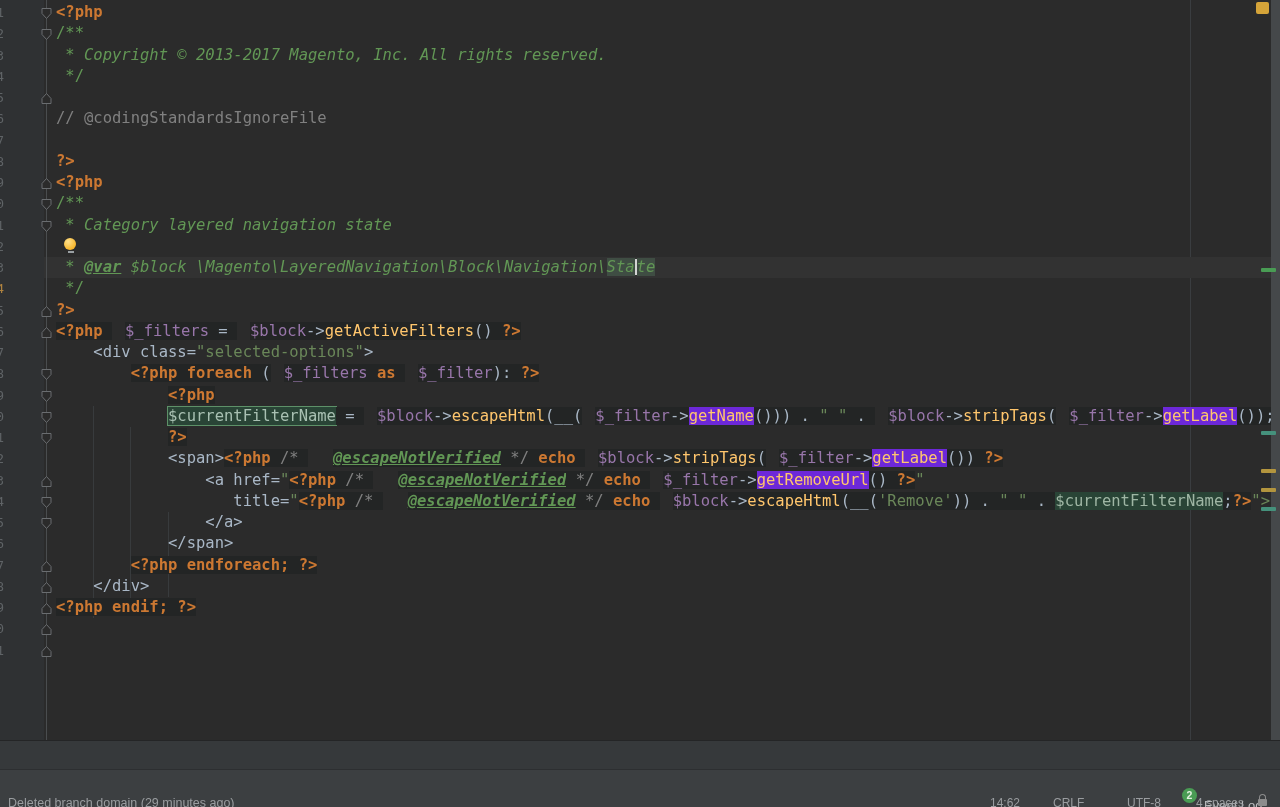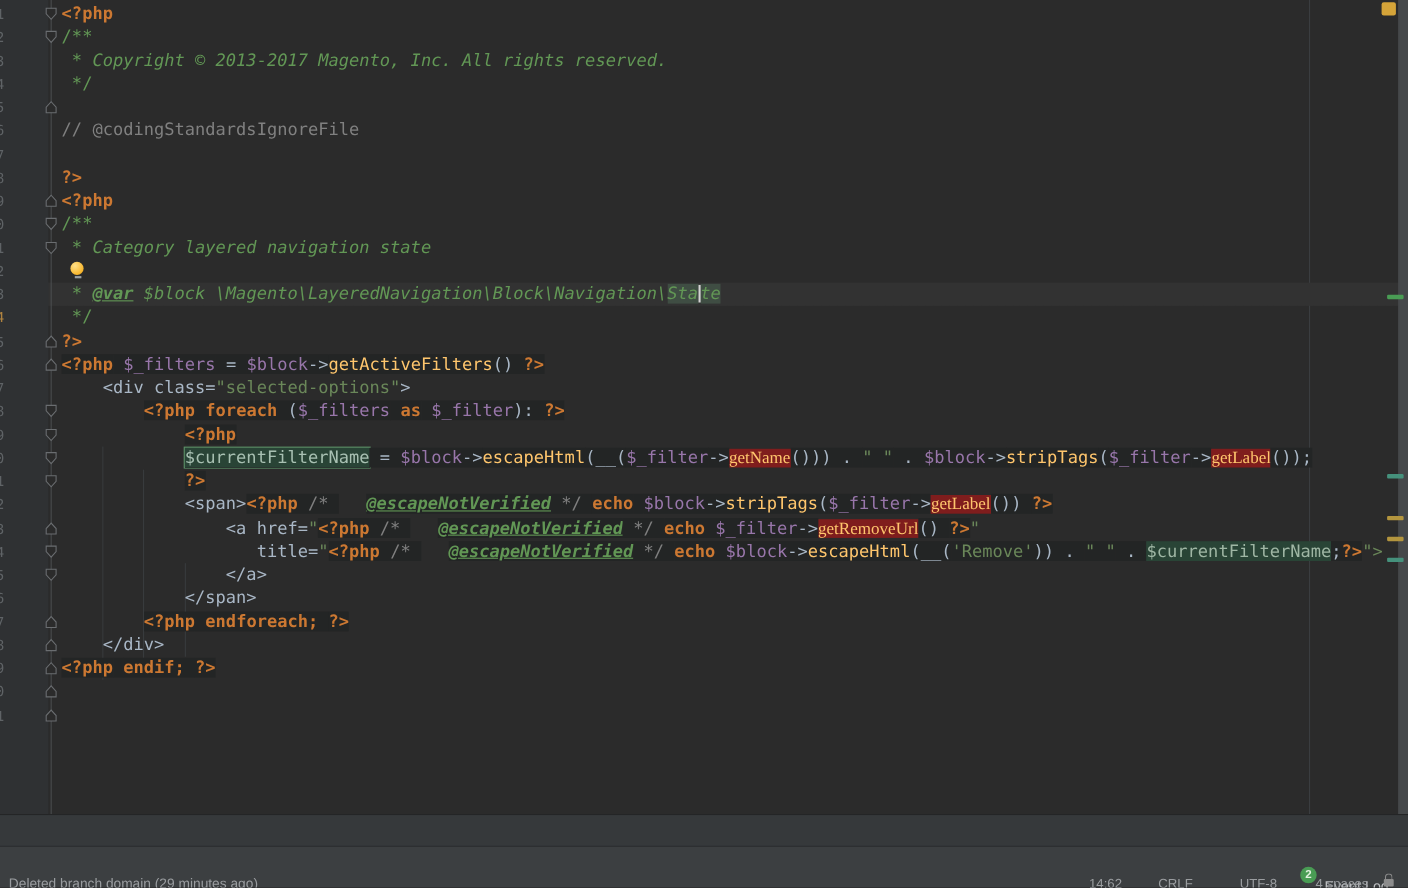--- a/index.html
+++ b/index.html
@@ -6,31 +6,31 @@
   #app{position:relative;width:1280px;height:807px;overflow:hidden;background:#2b2b2b;
        font-family:"Liberation Sans",sans-serif;}
   
   #editor{position:absolute;left:0;top:0;width:1280px;height:741px;background:#2b2b2b;}
   #code-lines{position:absolute;left:0;top:2px;right:0;}
   .line{height:21.25px;white-space:pre;position:relative;padding-left:56px;
         font:15.5px/21.25px "DejaVu Sans Mono",monospace;color:#a9b7c6;}
   .line.cur{background:linear-gradient(to right,transparent 44px,#323232 44px);}
   .seg{display:inline;}
   .k{color:#cc7832;font-weight:bold;}
-  .v{color:#9876aa;}
+  .v{color:#9876aa;margin-left:13px;}
   .m{color:#ffc66d;}
   .t{color:#a9b7c6;}
   .s{color:#6a8759;}
   .c{color:#808080;}
   .d{color:#629755;font-style:italic;}
   .dn{color:#629755;}
   .dt{color:#629755;font-style:italic;font-weight:bold;text-decoration:underline;}
   .an{color:#629755;font-style:italic;font-weight:bold;text-decoration:underline;margin-left:25px;}
   .i{background:#232525;}
-  .w{background:#7f1d1d;font-family:Liberation Serif, serif;}
+  .w{background:#6d28d9;}
   .box1{color:#a8c0b2;background:#294436;box-shadow:0 0 0 1px #5d9168;}
   .box2{color:#9fb6a4;background:#294436;}
   .hl{background:rgba(90,130,100,0.35);}
   .caret{display:inline-block;width:0;height:16px;border-left:2px solid #d4d4d4;
          vertical-align:-3px;}
   
   .iguide{position:absolute;width:1px;background:#383b3d;}
   #margin-guide{position:absolute;left:1190px;top:0;width:1px;height:741px;background:#3a3d40;}
   
   #gutter-strip{position:absolute;left:0;top:0;width:44px;height:741px;background:#2f3133;}

